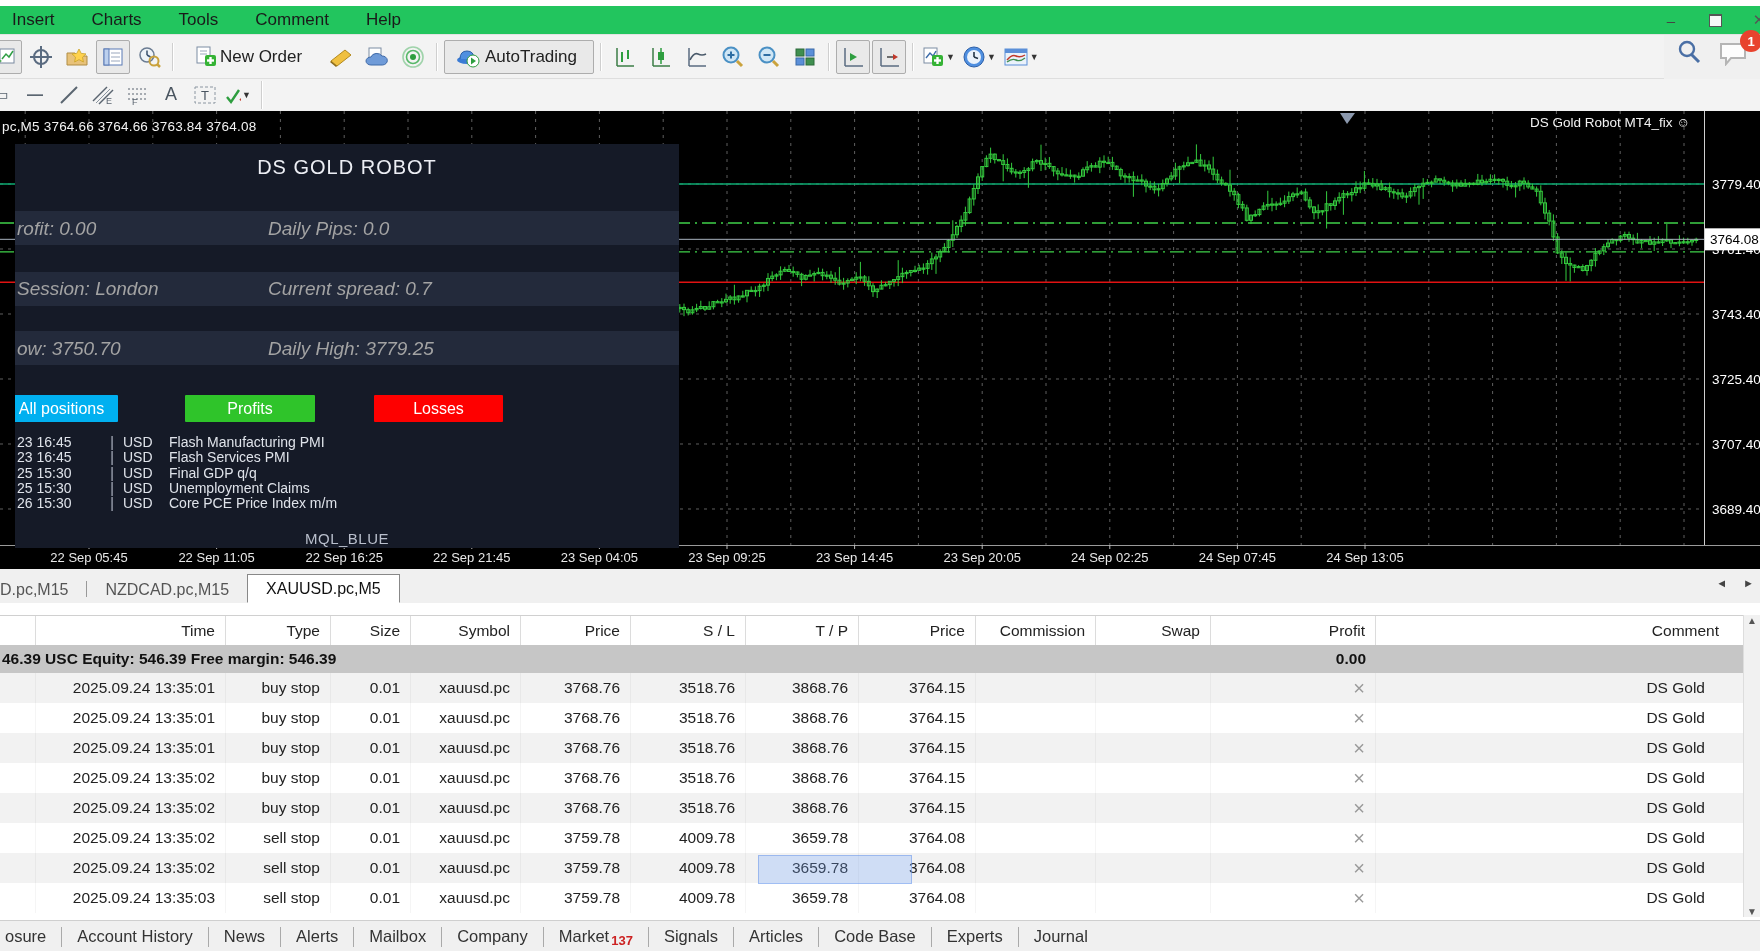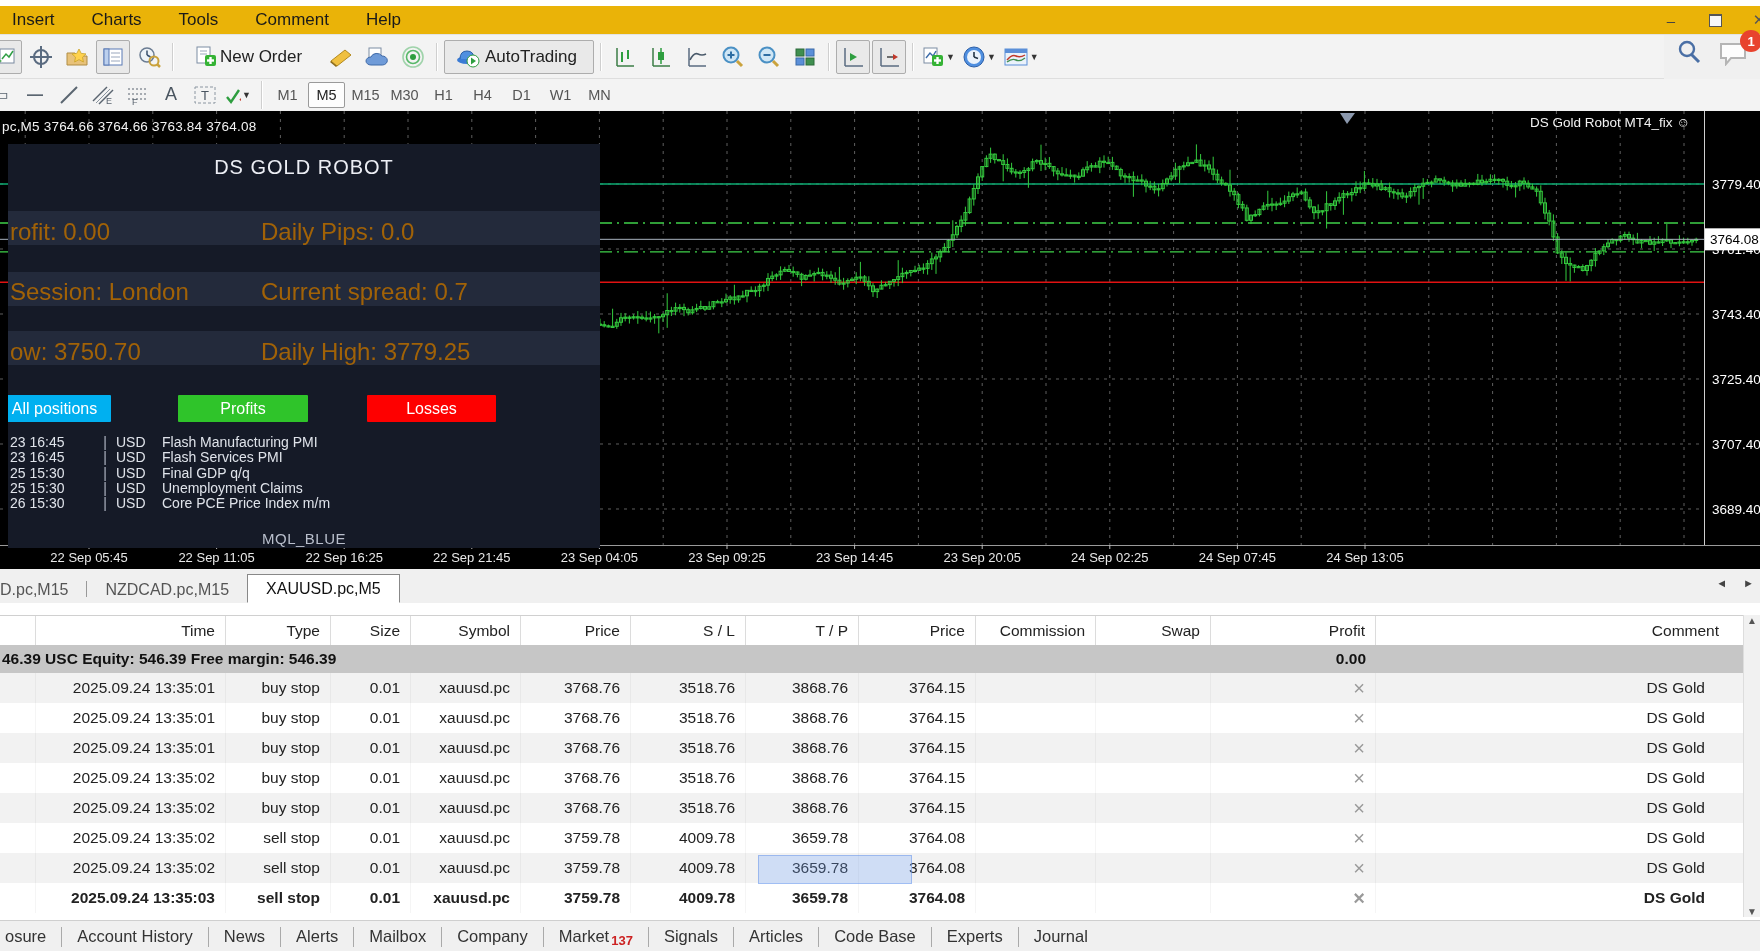--- a/index.html
+++ b/index.html
@@ -1,20 +1,20 @@
 <!DOCTYPE html>
 <html><head>
 <meta charset="utf-8">
 <style>
   html,body{margin:0;padding:0;background:#d8d8d8;}
   #app{position:relative;width:1760px;height:951px;background:#f0f0f0;overflow:hidden;
        font-family:"Liberation Sans",sans-serif;color:#1a1a1a;}
   
   .titlestrip{position:absolute;top:0;left:0;width:1760px;height:6px;background:#ffffff;}
-  .menubar{position:absolute;top:6px;left:0;width:1760px;height:28px;background:#eab308;
+  .menubar{position:absolute;top:6px;left:0;width:1760px;height:28px;background:#22c55e;
            border-bottom:1px solid #e3e3e3;display:flex;align-items:center;font-size:17px;}
   .menubar .mi{padding:0 2px;margin-left:33px;cursor:default;}
   .menubar .mi:first-child{margin-left:10px;}
   .wincontrols{position:absolute;right:-14px;top:0;height:28px;display:flex;align-items:center;gap:14px;color:#444;}
   .wc{width:30px;height:24px;display:flex;align-items:center;justify-content:center;font-size:15px;}
   .wc .restore{width:11px;height:10px;border:1px solid #555;border-top:2px solid #555;background:#f7f7f7;}
   
   .toolbar1{position:absolute;top:35px;left:0;width:1664px;height:43px;background:#f3f3f3;
             border-bottom:1px solid #dedede;display:flex;align-items:center;}
   .toolbar2{position:absolute;top:79px;left:0;width:1760px;height:31px;background:#f3f3f3;
@@ -32,25 +32,25 @@
   .tfbtn.active{background:#fdfdfd;border-color:#9a9a9a;color:#222;}
   .rightbar{position:absolute;right:8px;top:38px;display:flex;align-items:center;gap:16px;}
   .badge{position:absolute;top:-8px;right:-10px;background:#e8432e;color:#fff;font-size:13px;
          font-weight:bold;width:22px;height:22px;border-radius:50%;display:flex;align-items:center;justify-content:center;}
   
   .chartarea{position:absolute;top:111px;left:0;width:1760px;height:458px;background:#000;}
   .chartarea svg{position:absolute;left:0;top:0;}
   .ohlc{position:absolute;left:2px;top:8px;color:#f2f2f2;font-size:13.5px;z-index:3;letter-spacing:.2px;}
   .ealabel{position:absolute;right:70px;top:4px;color:#f2f2f2;font-size:13.5px;z-index:3;margin-left:27px;}
   
-  .panel{position:absolute;left:8px;top:33px;width:592px;height:404px;background:#151a27;z-index:5;overflow:hidden;}
+  .panel{position:absolute;left:15px;top:33px;width:664px;height:404px;background:#151a27;z-index:5;overflow:hidden;}
   .ptitle{position:absolute;left:0;top:12px;width:100%;text-align:center;color:#eceef4;
           font-size:20px;letter-spacing:1px;}
   .pstrip{position:absolute;left:0;width:100%;height:34px;background:#232a3b;}
-  .pstat{position:absolute;color:#a16207;font-size:24px;white-space:nowrap;}
+  .pstat{position:absolute;color:#a3a3a3;font-size:19px;white-space:nowrap;font-style:italic;}
   .pbtn{position:absolute;height:27px;display:flex;align-items:center;justify-content:center;
         color:#fff;font-size:16px;border-radius:1px;}
   .pcal{position:absolute;left:2px;top:291px;width:546px;color:#dfe3ea;font-size:14px;line-height:15.3px;}
   .pcal .crow{display:flex;white-space:nowrap;}
   .pcal .ct{width:84px;}
   .pcal .cb{width:22px;text-align:center;color:#aeb4c2;}
   .pcal .cc{width:46px;}
   .pfooter{position:absolute;left:0;top:386px;width:100%;text-align:center;color:#b9bfcc;
            font-size:15px;letter-spacing:.5px;}
   
@@ -337,31 +337,20 @@
         </svg>
     </span>
     <span class="dtool">
       <svg width="22" height="20">
           <path d="M3 12 l4 5 8-12" fill="none" stroke="#2e9e3f" stroke-width="2.4"></path>
           <path d="M16 14 l5 4" stroke="#c0392b" stroke-width="2"></path>
         </svg>
       <span class="caret">▼</span>
     </span>
     <span class="tsep"></span>
-    <div id="timeframes" style="display:flex;align-items:center;">
-        <span class="tfbtn">M1</span>
-        <span class="tfbtn active">M5</span>
-        <span class="tfbtn">M15</span>
-        <span class="tfbtn">M30</span>
-        <span class="tfbtn">H1</span>
-        <span class="tfbtn">H4</span>
-        <span class="tfbtn">D1</span>
-        <span class="tfbtn">W1</span>
-        <span class="tfbtn">MN</span>
-      </div>
   </div>
 
   <div class="chartarea">
     <svg id="chart-svg" width="1760" height="458">
         <defs>
           <clipPath id="plot">
             <rect x="0" y="0" width="1704" height="434"></rect>
           </clipPath>
         </defs>
         <line x1="25.2" y1="0" x2="25.2" y2="434" stroke="#5f5f5f" stroke-width="1" stroke-dasharray="3 5"></line>
@@ -1215,21 +1204,21 @@
           <span class="dc c6">4009.78</span>
           <span class="dc c7">3659.78</span>
           <span class="dc c8">3764.08</span>
           <span class="dc c9"></span>
           <span class="dc c10"></span>
           <span class="dc c11">
             <span class="xbtn">×</span>
           </span>
           <span class="dc c12" style="padding-right: 24px;">DS Gold</span>
         </div>
-        <div class="trow even" style="top: 280px; font-weight: bold;">
+        <div class="trow even" style="top: 280px;">
           <span class="dc c0"></span>
           <span class="dc c1">2025.09.24 13:35:03</span>
           <span class="dc c2">sell stop</span>
           <span class="dc c3">0.01</span>
           <span class="dc c4">xauusd.pc</span>
           <span class="dc c5">3759.78</span>
           <span class="dc c6">4009.78</span>
           <span class="dc c7">3659.78</span>
           <span class="dc c8">3764.08</span>
           <span class="dc c9"></span>

